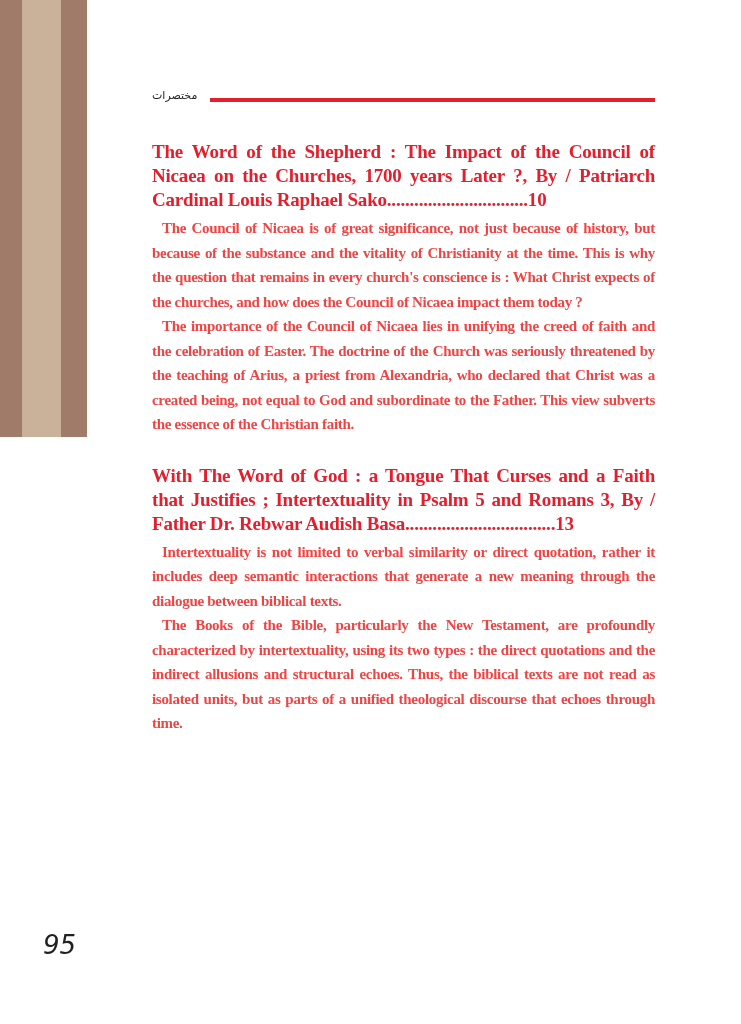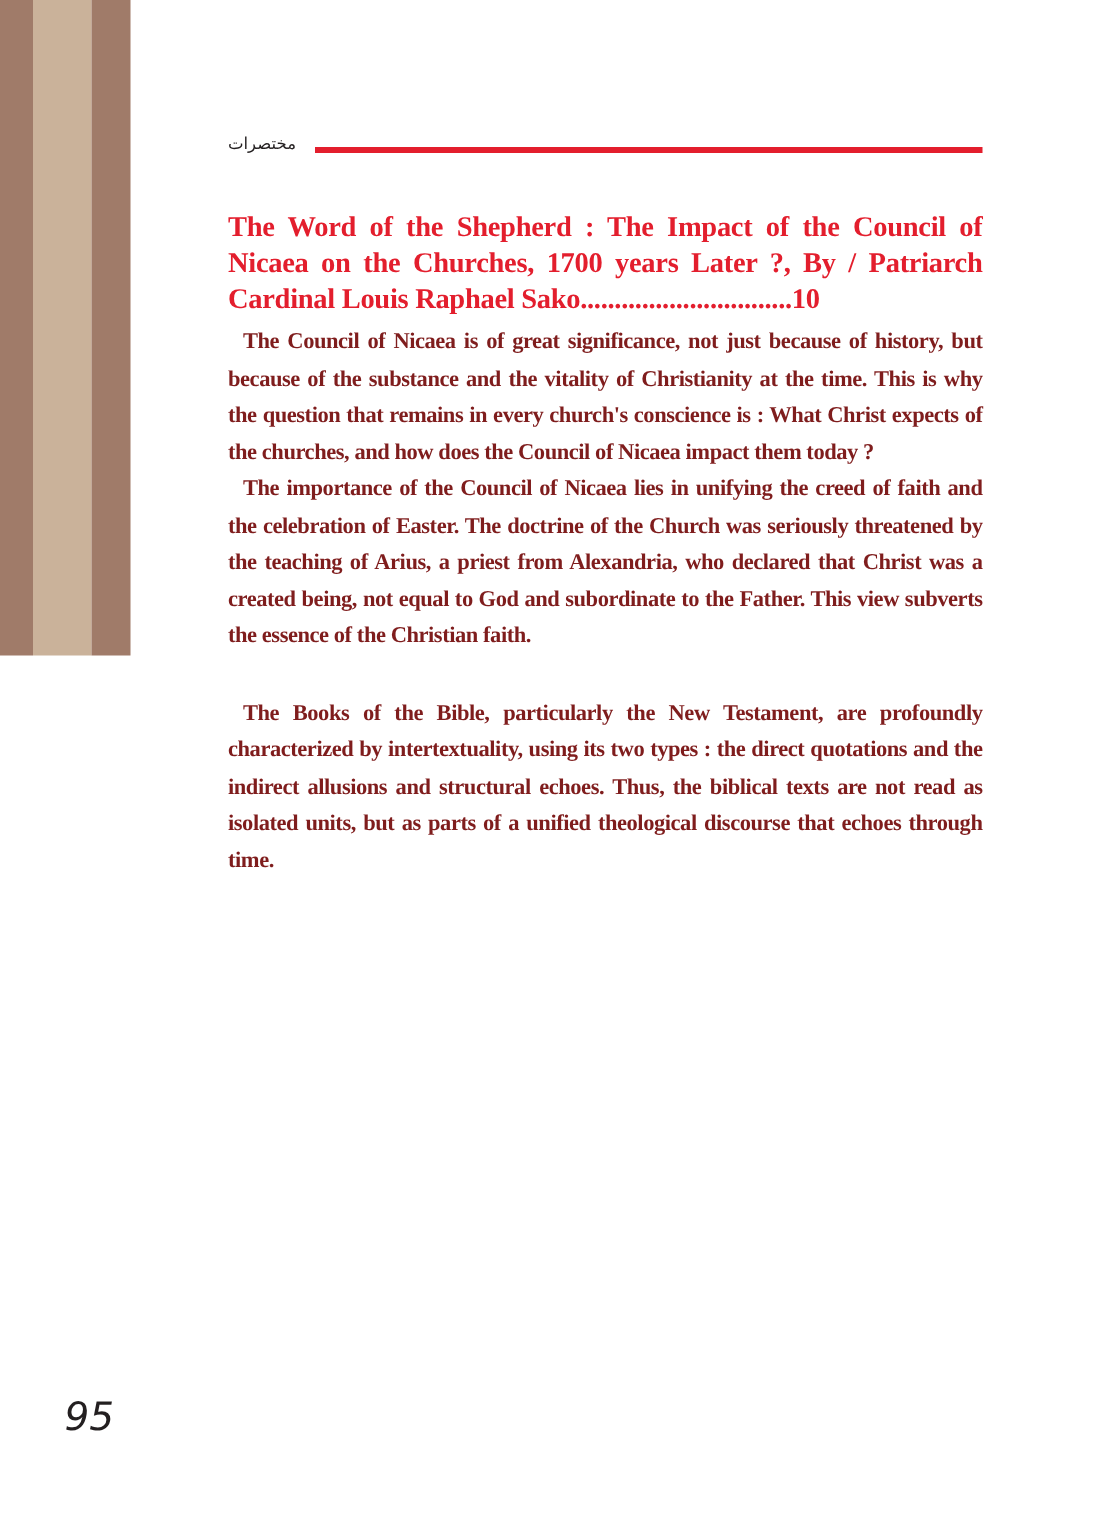--- a/index.html
+++ b/index.html
@@ -5,21 +5,21 @@
   html, body { margin:0; padding:0; }
   body { width:741px; height:1024px; position:relative; background:#ffffff; overflow:hidden; }
   .stripe { position:absolute; top:0; height:437px; }
   .s1 { left:0; width:22px; background:#a07b69; }
   .s2 { left:22px; width:39px; background:#cab29a; }
   .s3 { left:61px; width:26px; background:#a07b69; }
   .section-tag { position:absolute; left:152px; top:89px; font-family:"DejaVu Sans", sans-serif; font-weight:normal; font-size:11px; color:#231f20; direction:rtl; }
   .rule { position:absolute; left:210px; top:98px; width:445px; height:4px; background:#e31e2d; }
   .content { position:absolute; left:152px; top:140px; width:503px; font-family:"Liberation Serif", serif; font-weight:bold; }
   .title { color:#e31e2d; font-size:19px; line-height:24px; text-align:justify; margin:0 0 4px 0; letter-spacing:-0.2px; }
-  .para { color:#7f1d1d; font-size:15px; line-height:24.5px; text-align:justify; text-indent:10px; margin:0; letter-spacing:-0.3px; }
+  .para { color:#ef4444; font-size:15px; line-height:24.5px; text-align:justify; text-indent:10px; margin:0; letter-spacing:-0.3px; }
   .gap { height:27px; }
   .page-number { position:absolute; left:43px; top:930px; font-family:"DejaVu Sans", sans-serif; font-style:italic; font-size:26px; color:#231f20; }
 </style>
 </head>
 <body>
 
 <div class="stripe s1"></div>
 <div class="stripe s2"></div>
 <div class="stripe s3"></div>
 
@@ -27,17 +27,19 @@
 <div class="rule"></div>
 
 <div class="content">
   <div>
     <p class="title">The Word of the Shepherd : The Impact of the Council of Nicaea on the Churches, 1700 years Later ?, By / Patriarch Cardinal Louis Raphael Sako...............................10</p>
     <p class="para">The Council of Nicaea is of great significance, not just because of history, but because of the substance and the vitality of Christianity at the time. This is why the question that remains in every church's conscience is : What Christ expects of the churches, and how does the Council of Nicaea impact them today ?</p>
     <p class="para">The importance of the Council of Nicaea lies in unifying the creed of faith and the celebration of Easter. The doctrine of the Church was seriously threatened by the teaching of Arius, a priest from Alexandria, who declared that Christ was a created being, not equal to God and subordinate to the Father. This view subverts the essence of the Christian faith.</p>
   </div>
   <div class="gap"></div>
   <div>
+    <p class="title">With The Word of God : a Tongue That Curses and a Faith that Justifies ; Intertextuality in Psalm 5 and Romans 3, By / Father Dr. Rebwar Audish Basa.................................13</p>
+    <p class="para">Intertextuality is not limited to verbal similarity or direct quotation, rather it includes deep semantic interactions that generate a new meaning through the dialogue between biblical texts.</p>
     <p class="para">The Books of the Bible, particularly the New Testament, are profoundly characterized by intertextuality, using its two types : the direct quotations and the indirect allusions and structural echoes. Thus, the biblical texts are not read as isolated units, but as parts of a unified theological discourse that echoes through time.</p>
   </div>
 </div>
 
 <div class="page-number">95</div>
 
 </body></html>

